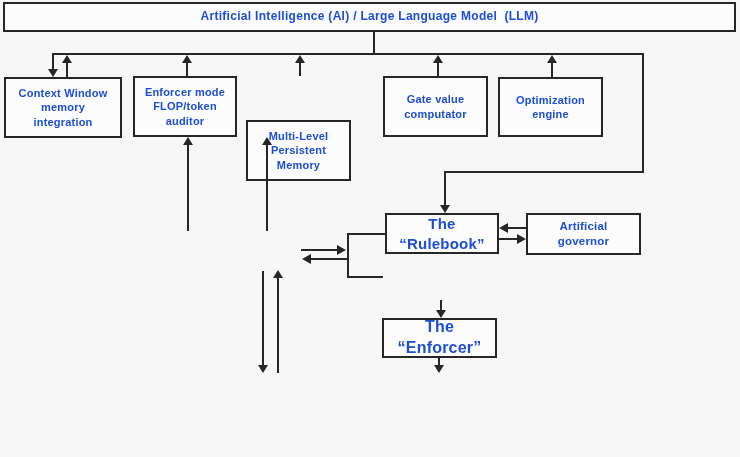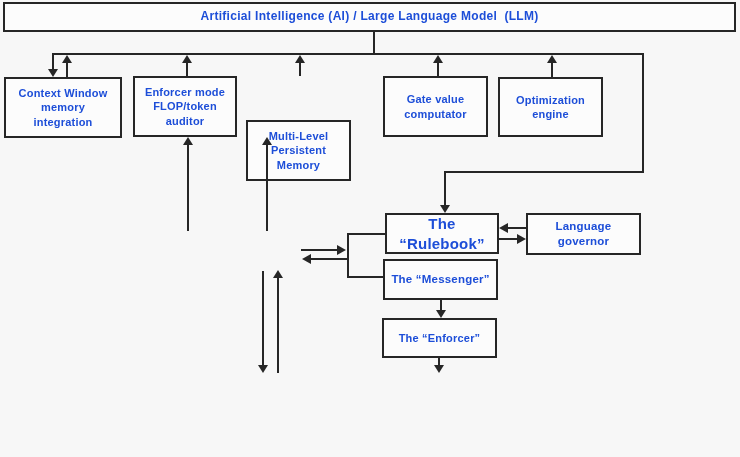--- a/index.html
+++ b/index.html
@@ -71,26 +71,25 @@
 
   <div class="bx" style="left:383px; top:76px; width:105px; height:61px;">Gate value
 computator</div>
 
   <div class="bx" style="left:498px; top:77px; width:105px; height:60px;">Optimization
 engine</div>
 
 
   <div class="bx" style="left:385px; top:213px; width:114px; height:41px; font-size:15px;">The “Rulebook”</div>
 
-  <div class="bx" style="left:526px; top:213px; width:115px; height:42px; font-size:11.5px;">Language
+  <div class="bx" style="left:526px; top:213px; width:115px; height:42px; font-size:11.5px;">Artificial
 governor</div>
 
-  <div class="bx" style="left:383px; top:259px; width:115px; height:41px; font-size:11.5px;">The “Messenger”</div>
 
-  <div class="bx" style="left:382px; top:318px; width:115px; height:40px; font-size:11px;">The “Enforcer”</div>
+  <div class="bx" style="left:382px; top:318px; width:115px; height:40px; font-size:16px;">The “Enforcer”</div>
 
 
 
   <div class="ln" style="left:373px; top:31px; width:2px; height:24px;"></div>
   <div class="ln" style="left:52px; top:53px; width:592px; height:2px;"></div>
 
   <div class="ln" style="left:52px; top:54px; width:2px; height:15px;"></div>
   <div class="ah ah-down" style="left:48px; top:69px;"></div>
 
   <div class="ln" style="left:66px; top:62px; width:2px; height:15px;"></div>

